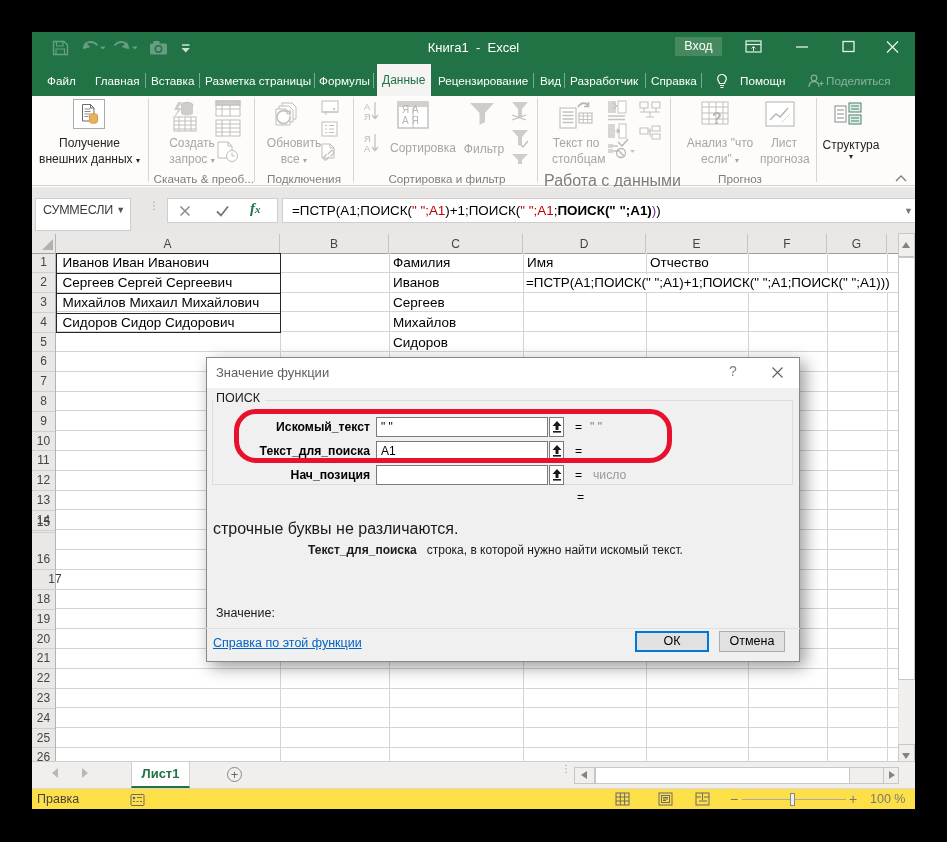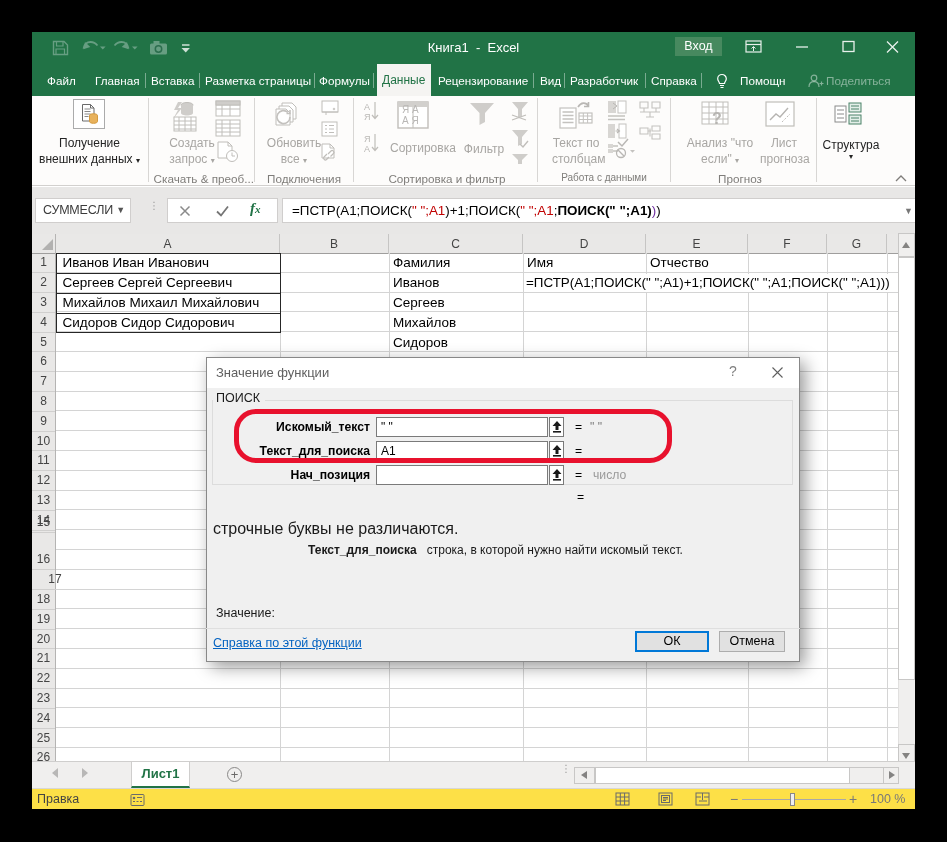--- a/index.html
+++ b/index.html
@@ -203,29 +203,29 @@
         <path d="M17 4 h8 M17 7 h8"></path>
       <rect x="15" y="13" width="12" height="9" fill="#e3eee8"></rect>
         <path d="M17 16 h8 M17 19 h8"></path>
     </svg>
     <div class="abs" style="left:790px;top:42px;width:58px;text-align:center;color:#242424;">Структура</div>
     <div class="abs" style="left:790px;top:56px;width:58px;text-align:center;color:#242424;font-size:8px;">▾</div>
 
     <div class="abs" style="left:118px;top:76px;width:104px;text-align:right;color:#7f7d7a;font-size:11.7px;">Скачать &amp; преоб...</div>
     <div class="abs" style="left:226px;top:76px;width:92px;text-align:center;color:#7f7d7a;font-size:11.7px;">Подключения</div>
     <div class="abs" style="left:340px;top:76px;width:150px;text-align:center;color:#7f7d7a;font-size:11.7px;">Сортировка и фильтр</div>
-    <div class="abs" style="left:512px;top:76px;width:120px;text-align:center;color:#7f7d7a;font-size:10px;">Работа с данными</div>
+    <div class="abs" style="left:512px;top:76px;width:120px;text-align:center;color:#7f7d7a;font-size:16px;">Работа с данными</div>
     <div class="abs" style="left:648px;top:76px;width:120px;text-align:center;color:#7f7d7a;font-size:11.7px;">Прогноз</div>
     <svg class="abs" style="left:862px;top:77px;" width="14" height="10" viewBox="0 0 14 10" fill="none" stroke="#7f7d7a" stroke-width="1.3">
         <path d="M2 8 l5-5 5 5"></path>
       </svg>
   </div>
 
   <div class="abs" style="left:0;top:155px;width:883px;height:46.5px;background:#e8e7e6;"></div>
-  <div class="abs" style="left:3px;top:166px;width:96px;height:25px;background:#fff;border:1px solid #d0cecd;font-size:12.5px;color:#3b3b3b;line-height:23px;padding-left:7px;letter-spacing:-0.2px;">СУММЕСЛИ <span style="position:absolute;right:5px;top:0;color:#555;font-size:9px;">▼</span></div>
+  <div class="abs" style="left:3px;top:166px;width:96px;height:33px;background:#fff;border:1px solid #d0cecd;font-size:12.5px;color:#3b3b3b;line-height:23px;padding-left:7px;letter-spacing:-0.2px;">СУММЕСЛИ <span style="position:absolute;right:5px;top:0;color:#555;font-size:9px;">▼</span></div>
   <div class="abs" style="left:117px;top:171px;width:3px;height:15px;color:#9a9a9a;font-size:10px;line-height:5px;">⋮</div>
   <div class="abs" style="left:135px;top:166px;width:111px;height:25px;background:#fff;border:1px solid #d0cecd;"></div>
   <svg class="abs" style="left:146px;top:172px;" width="14" height="14" viewBox="0 0 14 14" stroke="#8a8a8a" stroke-width="1.5" fill="none">
       <path d="M2.5 2.5 l9 9 M11.5 2.5 l-9 9"></path>
     </svg>
   <svg class="abs" style="left:183px;top:172px;" width="15" height="14" viewBox="0 0 15 14" stroke="#757575" stroke-width="1.8" fill="none">
       <path d="M2 7.5 l4 4 7-9"></path>
     </svg>
   <div class="abs" style="left:218px;top:168px;font-family:'Liberation Serif',serif;font-style:italic;font-size:15px;color:#217346;font-weight:bold;">f<span style="font-size:11px;">x</span></div>
   <div class="abs" style="left:250px;top:166px;width:633px;height:25px;background:#fff;border:1px solid #d0cecd;border-right:none;"></div>

